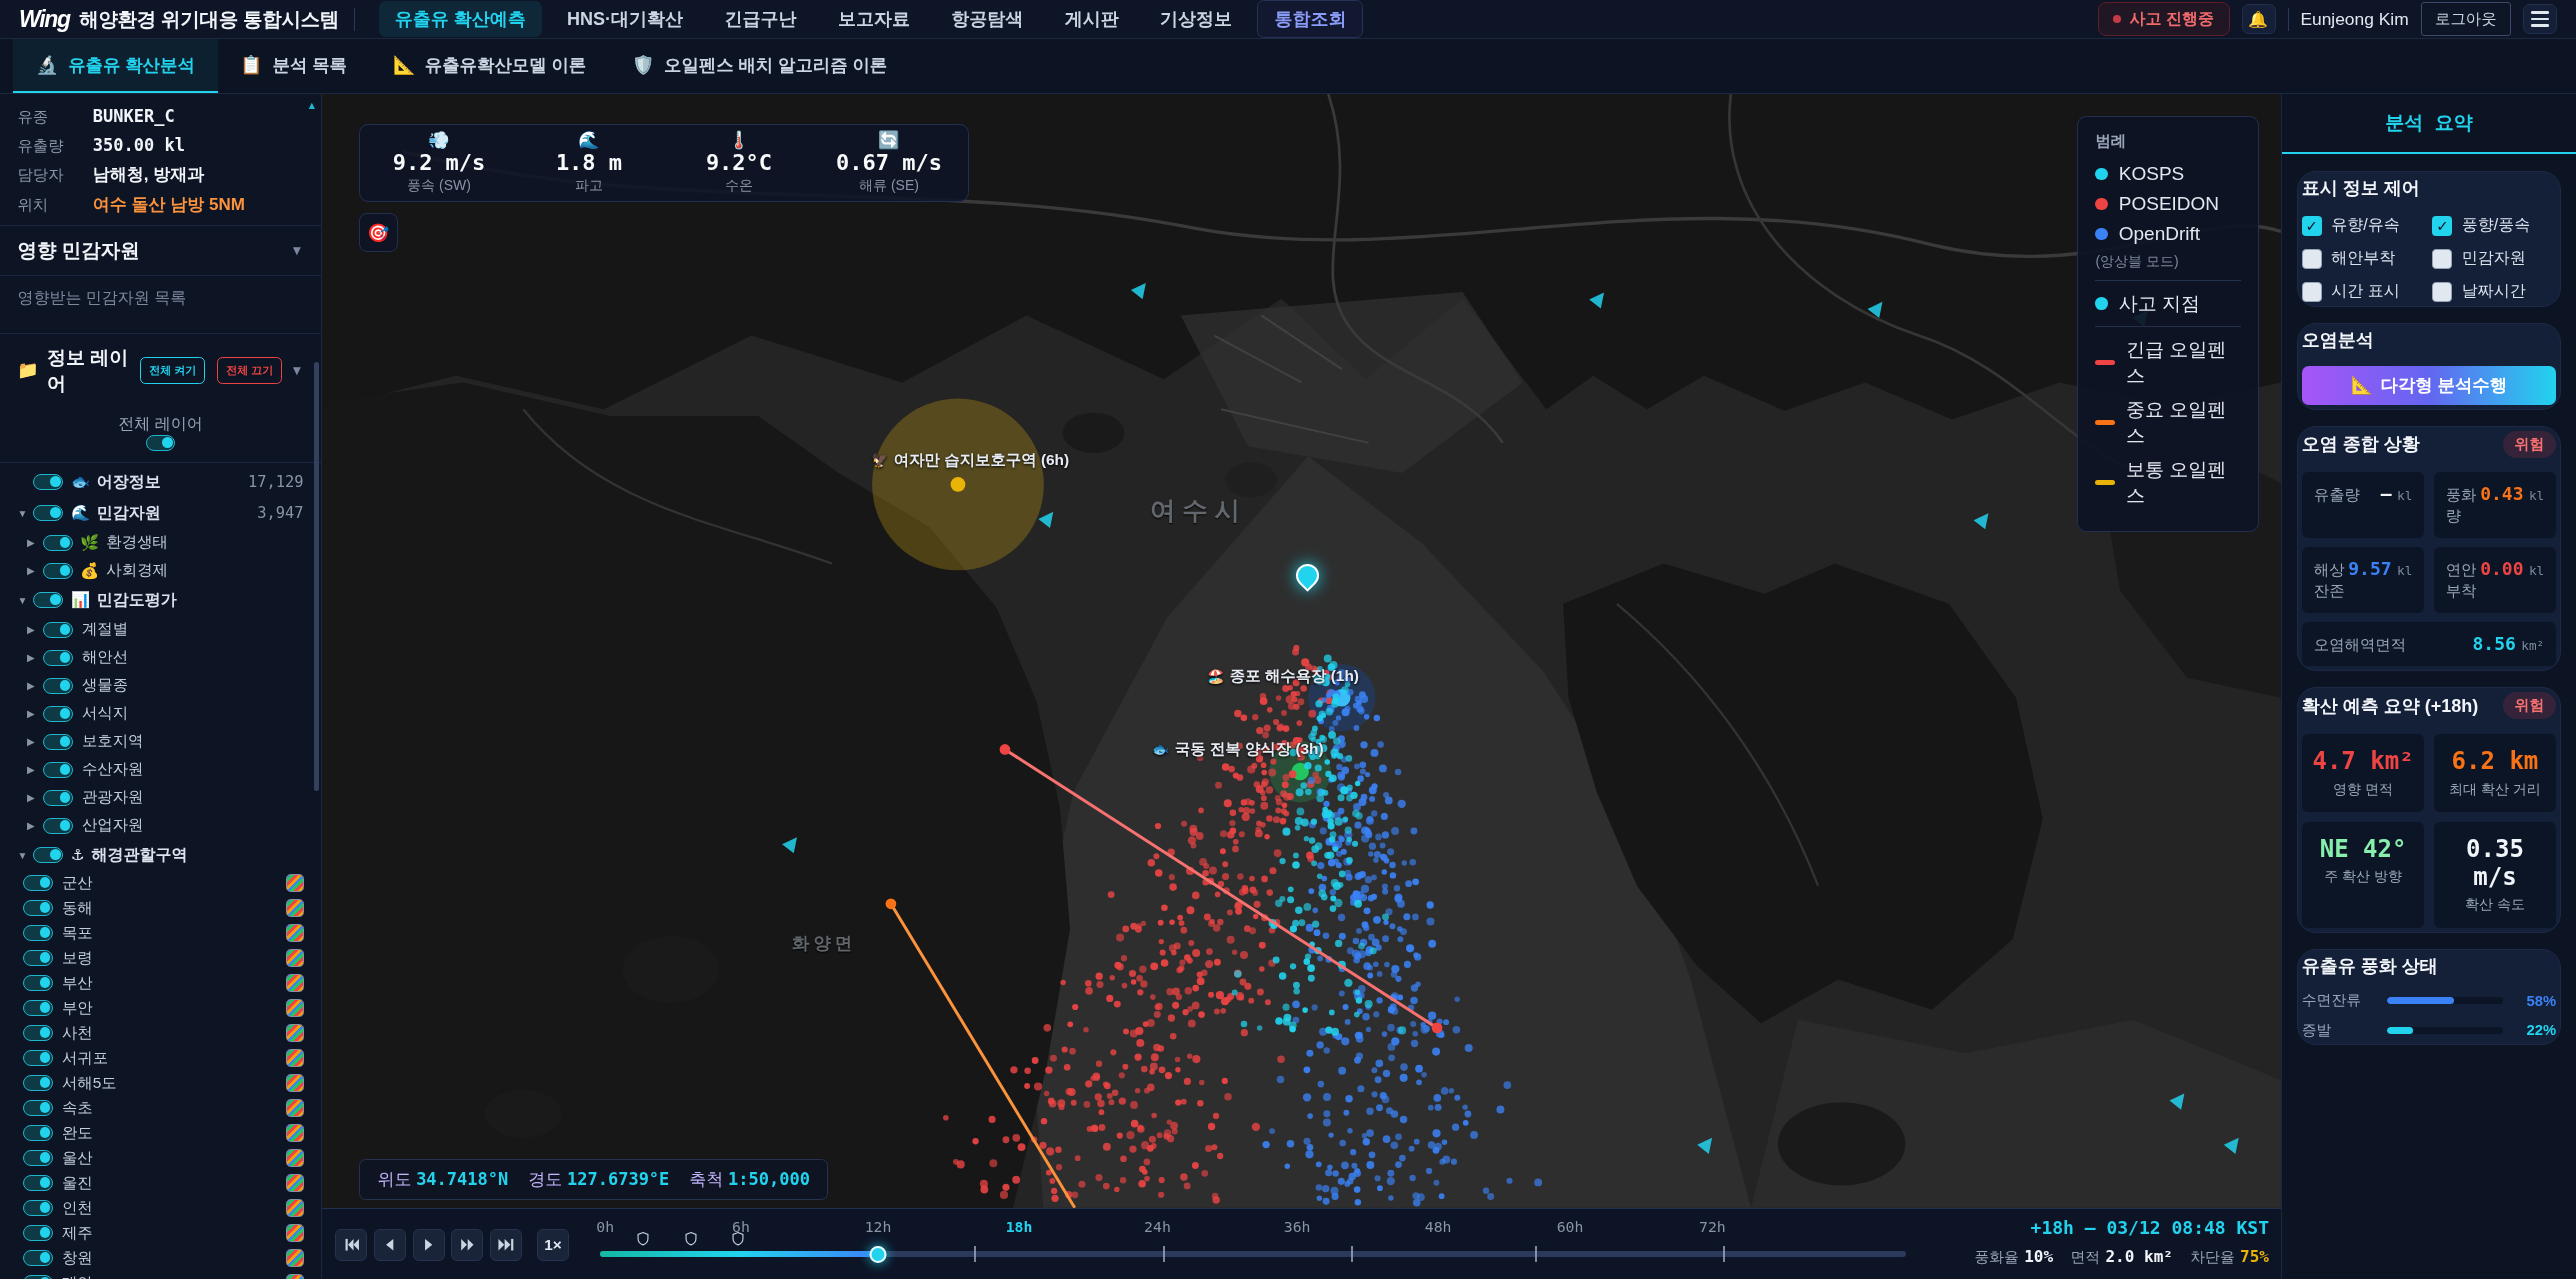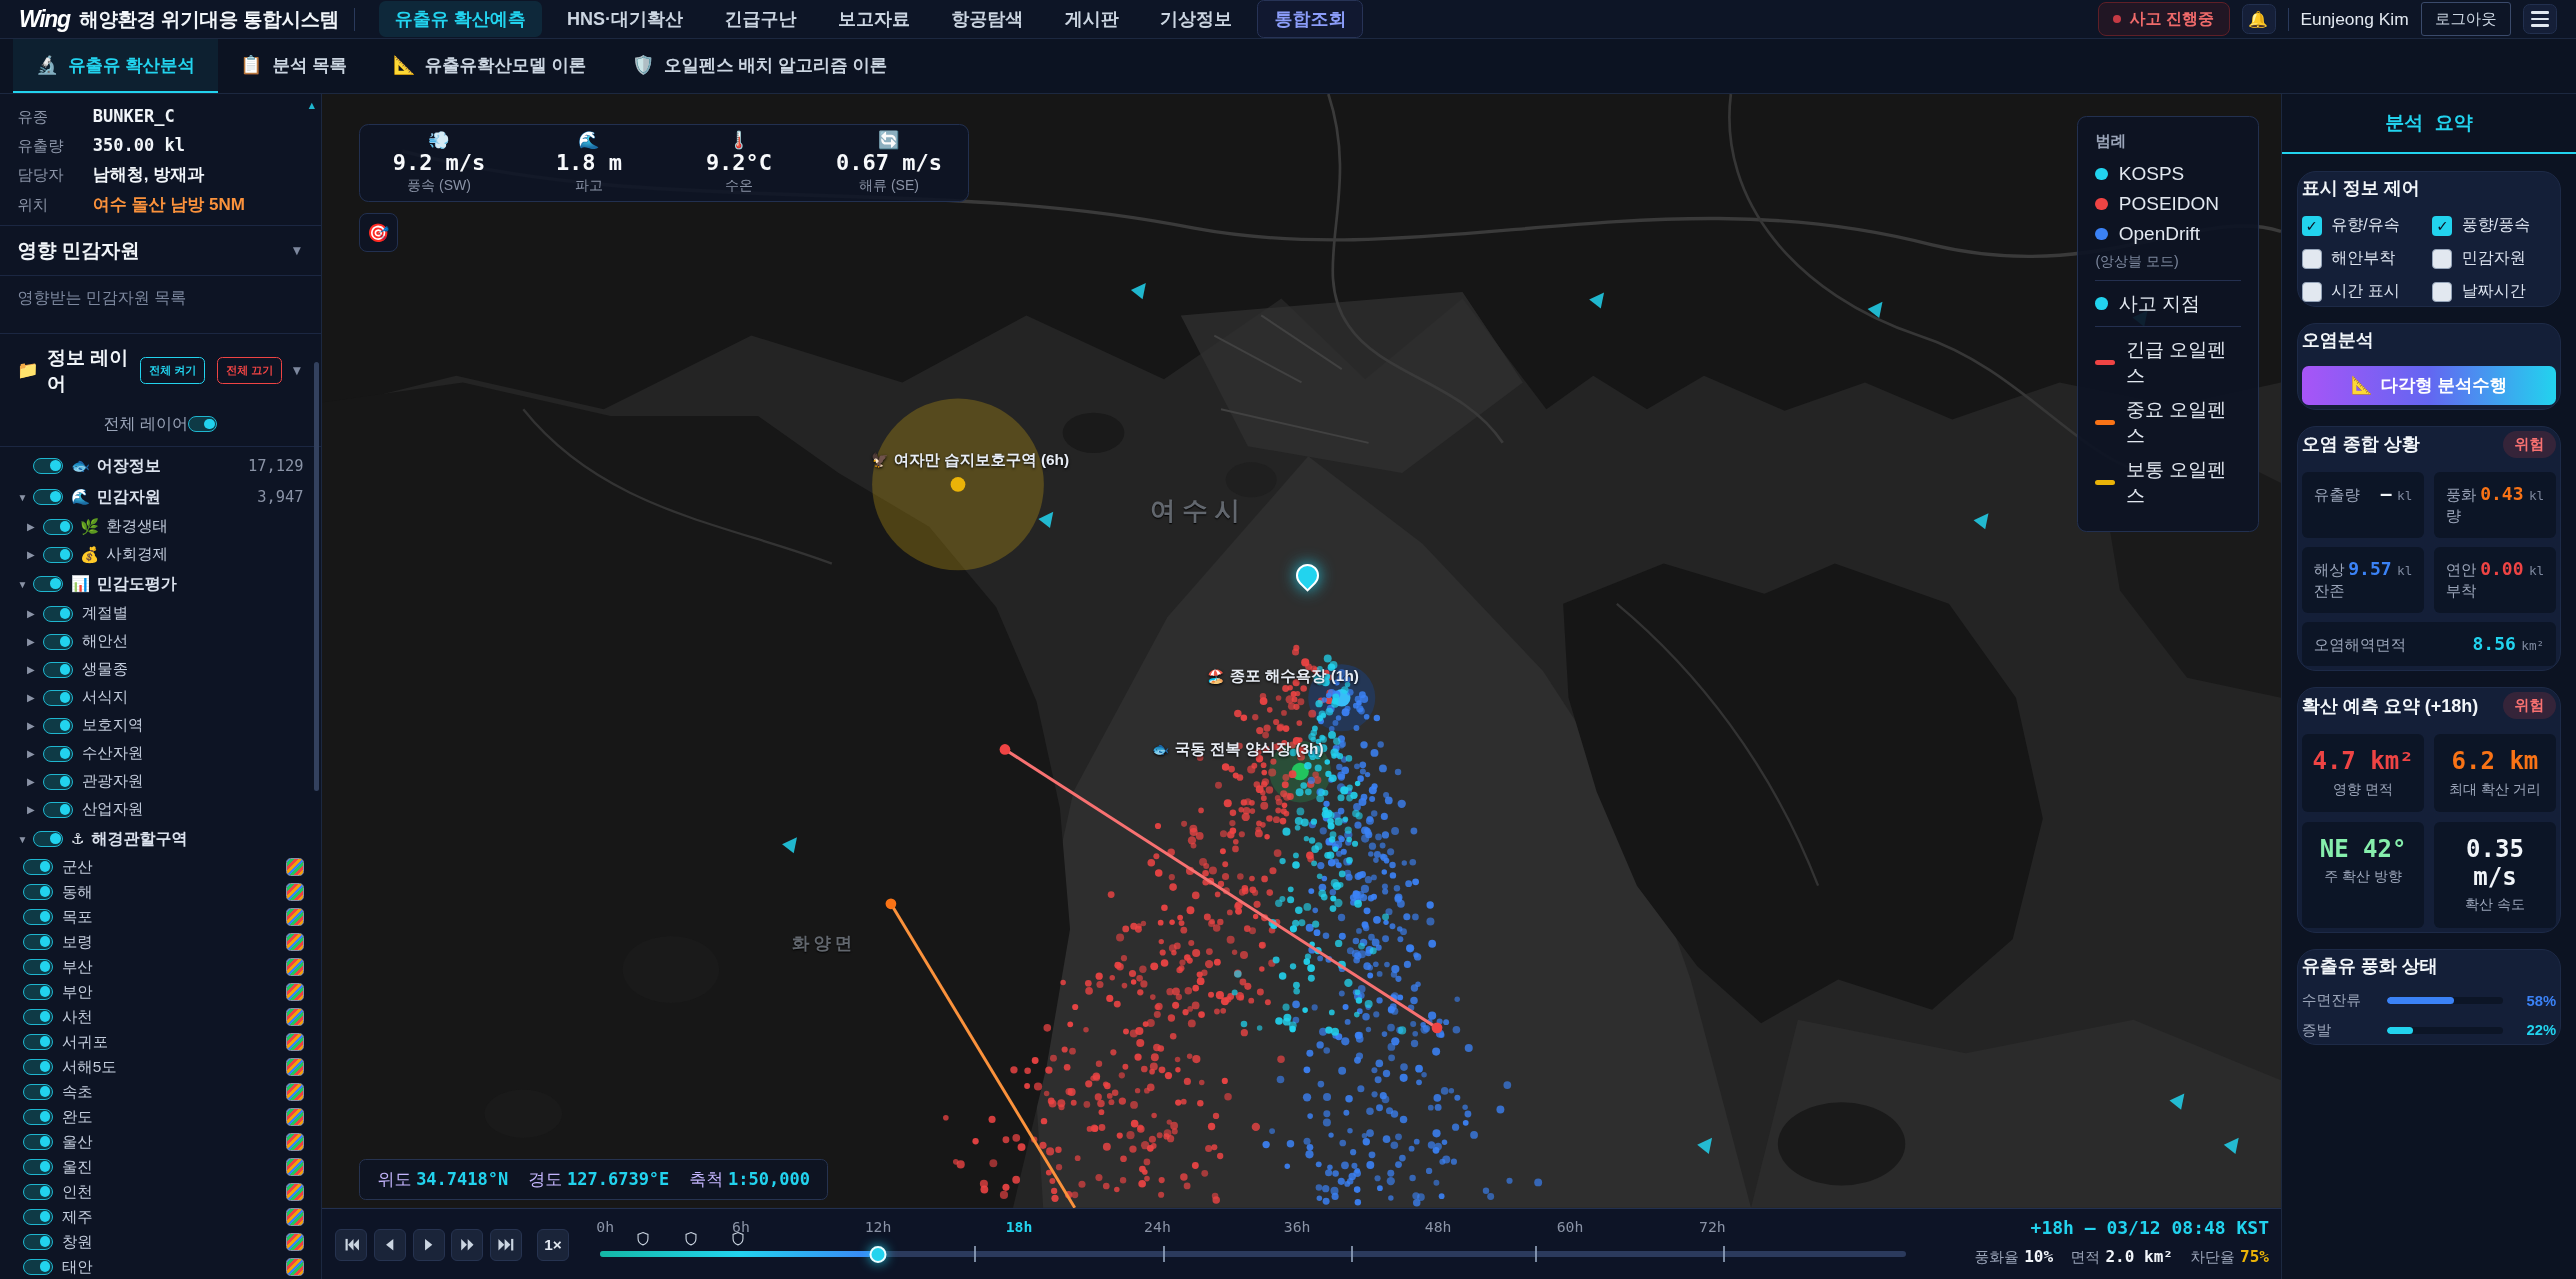--- a/index.html
+++ b/index.html
@@ -50,21 +50,21 @@
   .sec-head { display:flex; align-items:center; justify-content:space-between; }
   .sec-title { font-size:19.5px; font-weight:bold; color:#f1f5f9; }
   .chev { color:#7d889e; font-size:13.4px; }
   .sec-sub { color:#7d889e; font-size:16px; padding:12px 17.4px 13.4px; border-top:0.7px solid #1b2742; margin-top:10.7px; margin-left:-17.4px; margin-right:-17.4px; }
   .layers-head { display:flex; align-items:center; gap:8px; }
   .layers-head .f-icon { font-size:17.4px; }
   .layers-head .sec-title { font-size:19px; flex:1; }
   .mini-btn { font-size:11px; font-weight:bold; border-radius:5.4px; padding:4.7px 8px; background:transparent; cursor:pointer; white-space:nowrap; }
   .mini-btn.on { color:#22d3ee; border:0.7px solid #22d3ee; }
   .mini-btn.off { color:#ef4444; border:0.7px solid #ef4444; margin-left:4px; }
-  .master-row { display:flex; align-items:center; justify-content:center; padding:13.4px 17.4px 10.7px; border-bottom:0.7px solid #1b2742; }
+  .master-row { display:flex; align-items:center; justify-content:space-between; padding:13.4px 17.4px 10.7px; border-bottom:0.7px solid #1b2742;flex-direction:column; }
   .master-row .lbl { color:#9aa4b8; font-size:16px; }
   .tgl { width:29.5px; height:16px; border-radius:670px; background:#0e3a46; border:1.3px solid #1fb6cf; position:relative; flex:none; cursor:pointer; }
   .tgl::after { content:""; position:absolute; right:1.3px; top:1.3px; width:10.7px; height:10.7px; border-radius:50%; background:#22d3ee; }
   .tree { padding:4px 0 0; }
   .tree-row { display:flex; align-items:center; padding:0 17.4px; }
   .tree-row.lv1 { height:31px; }
   .tree-row.lv2 { height:28px; padding-left:27px; }
   .tree-row.region { height:25px; padding-left:23px; }
   .arrow { width:16px; flex:none; color:#8a93a6; font-size:10px; }
   .tree-icon { font-size:15.4px; margin:0 6.7px 0 8px; }

